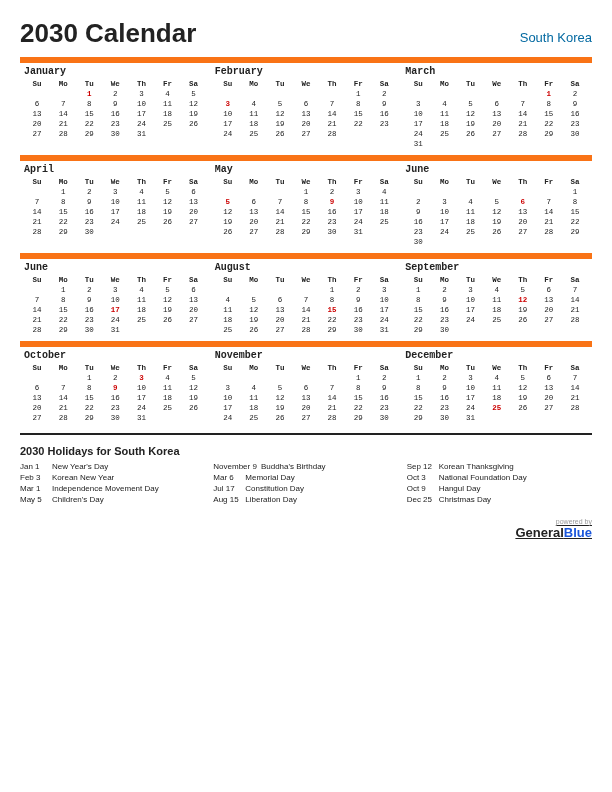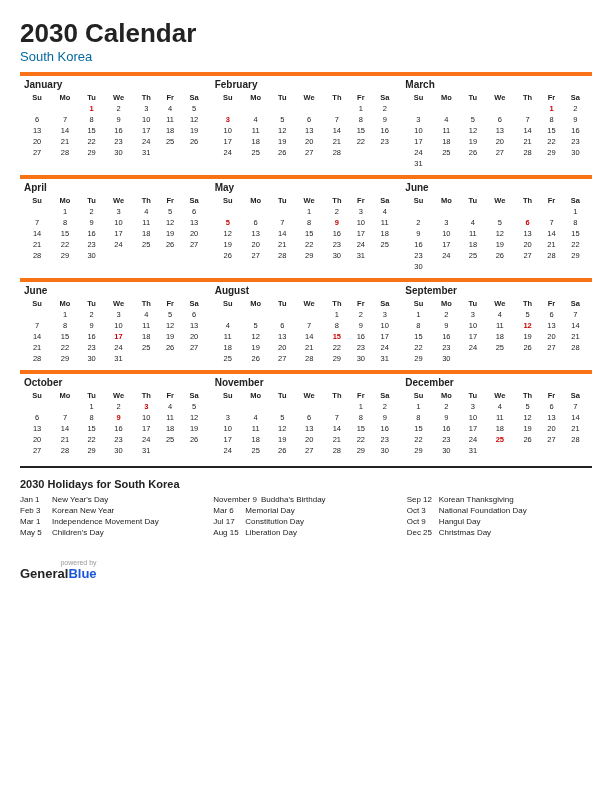--- a/index.html
+++ b/index.html
@@ -10,40 +10,40 @@
       min-height: 792px;
       padding: 18px 20px 14px 20px;
       font-size: 9px;
       color: #222;
     }
     .page-header {
       display: flex;
       justify-content: space-between;
       align-items: baseline;
       margin-bottom: 8px;
-      flex-direction: column;
     }
     .page-title {
       font-size: 26px;
       font-weight: bold;
       color: #222;
     }
     .country-name {
       font-size: 13px;
       color: #0369a1;
     }
     .calendars-grid {
       display: grid;
       grid-template-columns: 1fr 1fr 1fr;
       gap: 0;
     }
     .month-block {
       padding: 3px 4px 4px 4px;
-      border-top: 4px solid #f97316;
+      border-top: 6px solid #f97316;
       margin-bottom: 2px;
+      font-family: Liberation Mono, monospace;
     }
     .month-title {
       font-size: 10px;
       font-weight: bold;
       margin-bottom: 2px;
       color: #222;
     }
     .cal-table {
       width: 100%;
       border-collapse: collapse;
@@ -86,23 +86,24 @@
     .holiday-date {
       min-width: 28px;
       font-weight: normal;
       color: #222;
     }
     .holiday-name {
       color: #222;
     }
     .footer {
       display: flex;
-      justify-content: flex-start;
+      justify-content: flex-end;
       align-items: center;
-      margin-top: 20px;
+      margin-top: 12px;
+      text-decoration: underline;
     }
     .footer-powered {
       font-size: 7px;
       color: #999;
       text-align: right;
     }
     .footer-brand {
       font-size: 13px;
       font-weight: bold;
       color: #1a56db;

